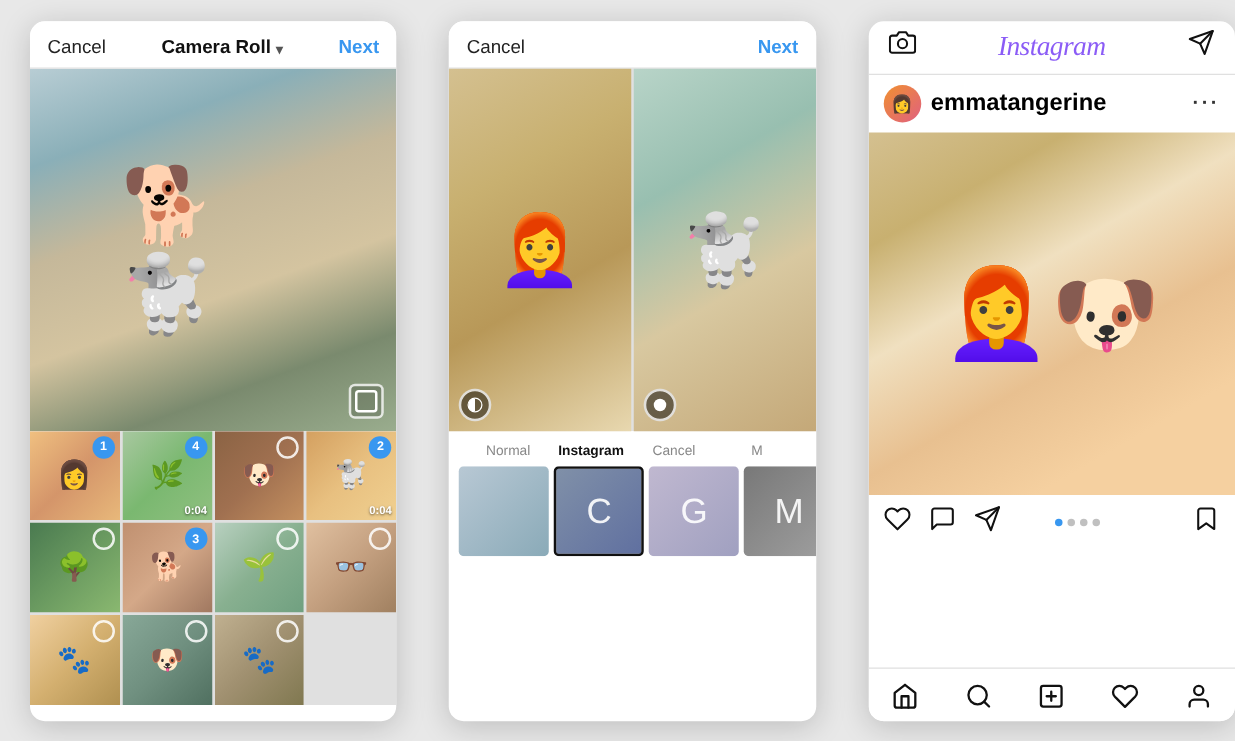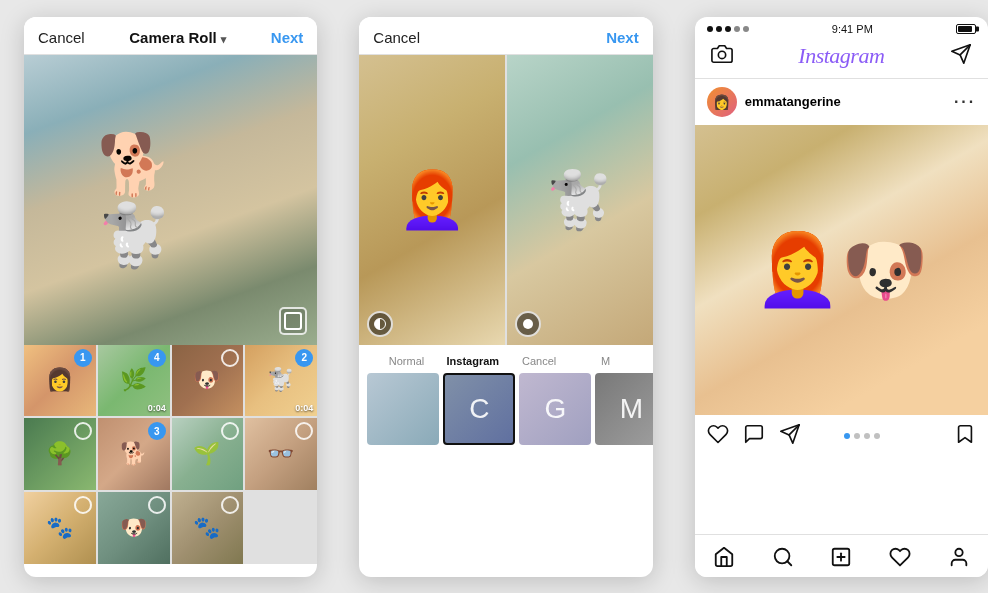--- a/index.html
+++ b/index.html
@@ -385,21 +385,21 @@
       border-radius: 50%;
       background: linear-gradient(135deg, #f09030, #e06080);
       margin-right: 8px;
       overflow: hidden;
       display: flex;
       align-items: center;
       justify-content: center;
       font-size: 14px;
     }
     .ig-username {
-      font-size: 13px;
+      font-size: 19px;
       font-weight: 600;
       flex: 1;
     }
     .ig-more {
       font-size: 16px;
       letter-spacing: 2px;
       color: #333;
       font-weight: 700;
     }
 
@@ -566,31 +566,20 @@
     <div class="filter-thumbs">
       <div class="filter-thumb ft-normal"></div>
       <div class="filter-thumb ft-clarendon">C</div>
       <div class="filter-thumb ft-gingham">G</div>
       <div class="filter-thumb ft-moon">M</div>
     </div>
   </div>
 </div>
 
 <div class="phone-frame phone3">
-  <div class="ig-status-bar">
-    <div class="dots">
-      <div class="dot filled"></div>
-      <div class="dot filled"></div>
-      <div class="dot filled"></div>
-      <div class="dot"></div>
-      <div class="dot"></div>
-    </div>
-    <span>9:41 PM</span>
-    <div class="battery-icon"></div>
-  </div>
 
   <div class="ig-top-nav">
     <span class="ig-camera-icon">
       <svg width="22" height="22" viewBox="0 0 24 24" fill="none" stroke="#111" stroke-width="1.8" stroke-linecap="round" stroke-linejoin="round">
         <path d="M23 19a2 2 0 0 1-2 2H3a2 2 0 0 1-2-2V8a2 2 0 0 1 2-2h4l2-3h6l2 3h4a2 2 0 0 1 2 2z"></path>
         <circle cx="12" cy="13" r="4"></circle>
       </svg>
     </span>
     <span class="ig-logo">Instagram</span>
     <span class="ig-send-icon">

